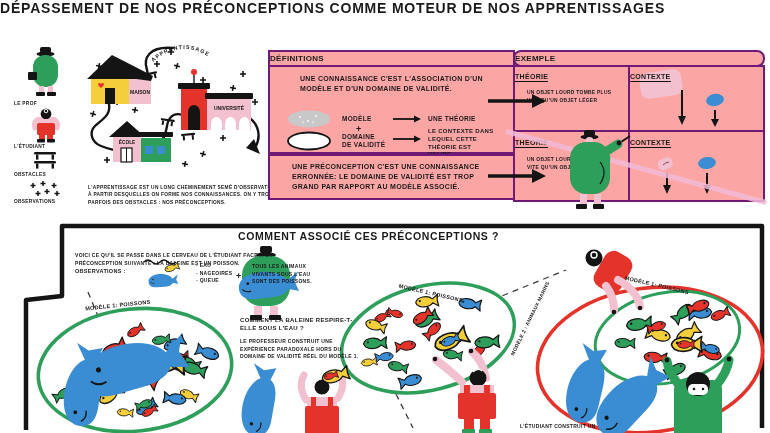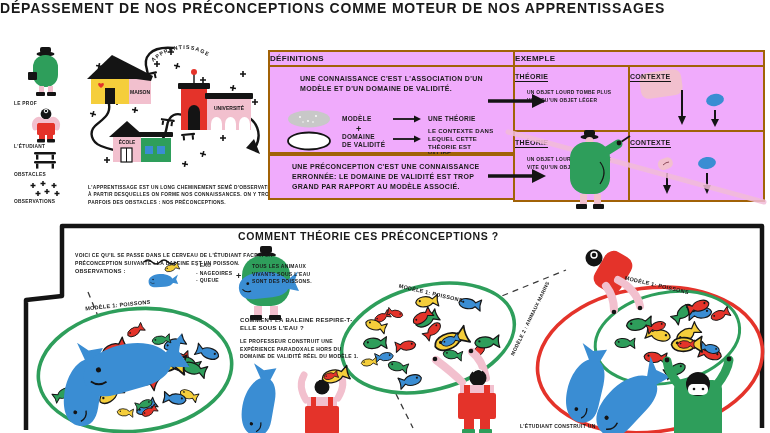--- a/index.html
+++ b/index.html
@@ -1,21 +1,21 @@
 <!DOCTYPE html>
 <html style="--green: #2E9E5B; --red: #E4332A; --blue: #3A8DD3; --yellow: #F5CE3B; --pink: #F2C0CE; --pinkline: #F2BCD8; --gray: #C8C8C8; --ink: #141414;"><head>
 <meta charset="utf-8">
 <style>
   html,body{margin:0;padding:0;background:#fff;}
   .canvas{position:relative;width:770px;height:433px;background:#fff;overflow:hidden;
           font-family:"Liberation Sans",sans-serif;color:#1a1a1a;}
   .t{position:absolute;font-weight:700;letter-spacing:.3px;}
   .c{text-align:left;}
   .pre{white-space:pre-line;}
-  .cell{position:absolute;box-sizing:border-box;border:2px solid #a16207;background:#f0abfc;}
+  .cell{position:absolute;box-sizing:border-box;border:2px solid #701a75;background:#fca5a5;}
   .uline{display:inline-block;border-bottom:1.6px solid #141414;padding-bottom:1px;}
   svg{position:absolute;overflow:visible;}
   .fill-green{fill:var(--green);} .fill-red{fill:var(--red);} .fill-pink{fill:var(--pink);}
   .fill-blue{fill:var(--blue);} .fill-yellow{fill:var(--yellow);}
 </style>
 </head>
 <body>
 
 <div class="canvas">
 
@@ -154,21 +154,21 @@
       <path d="M140,88 v-6 a5.5,7 0 0 1 11,0 v6 z" fill="#fff"></path>
       <path d="M154,88 v-6 a5.5,7 0 0 1 11,0 v6 z" fill="#fff"></path>
       <text x="144" y="68" text-anchor="middle" font-size="5" font-weight="bold" fill="#141414">UNIVERSITÉ</text>
     </g>
   </svg>
   <div class="t" style="left:88px;top:184px;width:195px;font-size:4.8px;line-height:1.55;font-weight:700;">L'APPRENTISSAGE EST UN LONG CHEMINEMENT SEMÉ D'OBSERVATIONS À PARTIR DESQUELLES ON FORME NOS CONNAISSANCES. ON Y TROUVE PARFOIS DES OBSTACLES : NOS PRÉCONCEPTIONS.</div>
 
   <div style="position:absolute;left:268px;top:50px;width:497px;height:152px;">
     <div class="cell t c" style="left:0;top:0;width:247px;height:17px;font-size:8px;line-height:13px;">
       <span>DÉFINITIONS</span></div>
-    <div class="cell t c" style="left:245px;top:0;width:252px;height:17px;font-size:8px;line-height:13px;">
+    <div class="cell t c" style="left:245px;top:0;width:252px;height:17px;font-size:8px;line-height:13px;border-radius:8px;">
       <span>EXEMPLE</span></div>
 
     <div class="cell" style="left:0;top:15px;width:247px;height:89px;">
       <div class="t" style="left:30px;top:7px;width:195px;font-size:7px;line-height:1.45;">UNE CONNAISSANCE C'EST L'ASSOCIATION D'UN MODÈLE ET D'UN DOMAINE DE VALIDITÉ.</div>
       <svg style="left:16px;top:42px;" width="46" height="20" viewBox="0 0 46 20">
         <ellipse cx="23" cy="10" rx="21" ry="8.5" fill="var(--gray)"></ellipse>
         <g fill="#fff">
             <circle cx="14" cy="8" r=".9"></circle>
             <circle cx="22" cy="12" r=".9"></circle>
             <circle cx="30" cy="7" r=".9"></circle>
@@ -647,21 +647,21 @@
             <circle cx="-4.6" cy="-1" r="0.85" fill="#161616"></circle>
           </g>
           <g transform="translate(96,6) rotate(-15) scale(0.8,0.8)">
             <path d="M-8,0 Q-7,-3.6 -2,-4 Q3,-4.4 5.5,-1.6 L10,-4.6 Q8.6,0 10,4.6 L5.5,1.6 Q3,4.4 -2,4 Q-7,3.6 -8,0 Z" fill="#E4332A" stroke="#161616" stroke-width="0.9" stroke-linejoin="round"></path>
             <circle cx="-4.6" cy="-1" r="0.85" fill="#161616"></circle>
           </g>
         </g>
     </g>
   </svg>
 
-  <div class="t c" style="left:238px;top:230px;width:300px;font-size:10.5px;letter-spacing:.6px;">COMMENT THÉORIE CES PRÉCONCEPTIONS ?</div>
+  <div class="t c" style="left:238px;top:230px;width:300px;font-size:10.5px;letter-spacing:.6px;">COMMENT ASSOCIÉ CES PRÉCONCEPTIONS ?</div>
   <div class="t" style="left:75px;top:251px;width:228px;font-size:5px;line-height:1.6;">VOICI CE QU'IL SE PASSE DANS LE CERVEAU DE L'ÉTUDIANT FACE À LA PRÉCONCEPTION SUIVANTE : LA BALEINE EST UN POISSON.</div>
   <div class="t" style="left:75px;top:268px;font-size:5.5px;">OBSERVATIONS :</div>
   <svg style="left:138px;top:256px;" width="52" height="34" viewBox="0 0 52 34">
     <path d="M6,6 q4,-4 8,0 t8,0 t8,0 t8,0" stroke="#141414" stroke-width="1.4" fill="none"></path>
     <g id="obsWhale">
         <g transform="translate(33,12) rotate(-18) scale(0.8,0.8)">
           <path d="M-8,0 Q-7,-3.6 -2,-4 Q3,-4.4 5.5,-1.6 L10,-4.6 Q8.6,0 10,4.6 L5.5,1.6 Q3,4.4 -2,4 Q-7,3.6 -8,0 Z" fill="#F5CE3B" stroke="#161616" stroke-width="0.9" stroke-linejoin="round"></path>
           <circle cx="-4.6" cy="-1" r="0.85" fill="#161616"></circle>
         </g>
         <g transform="translate(24,25) rotate(-4) scale(0.42)">

